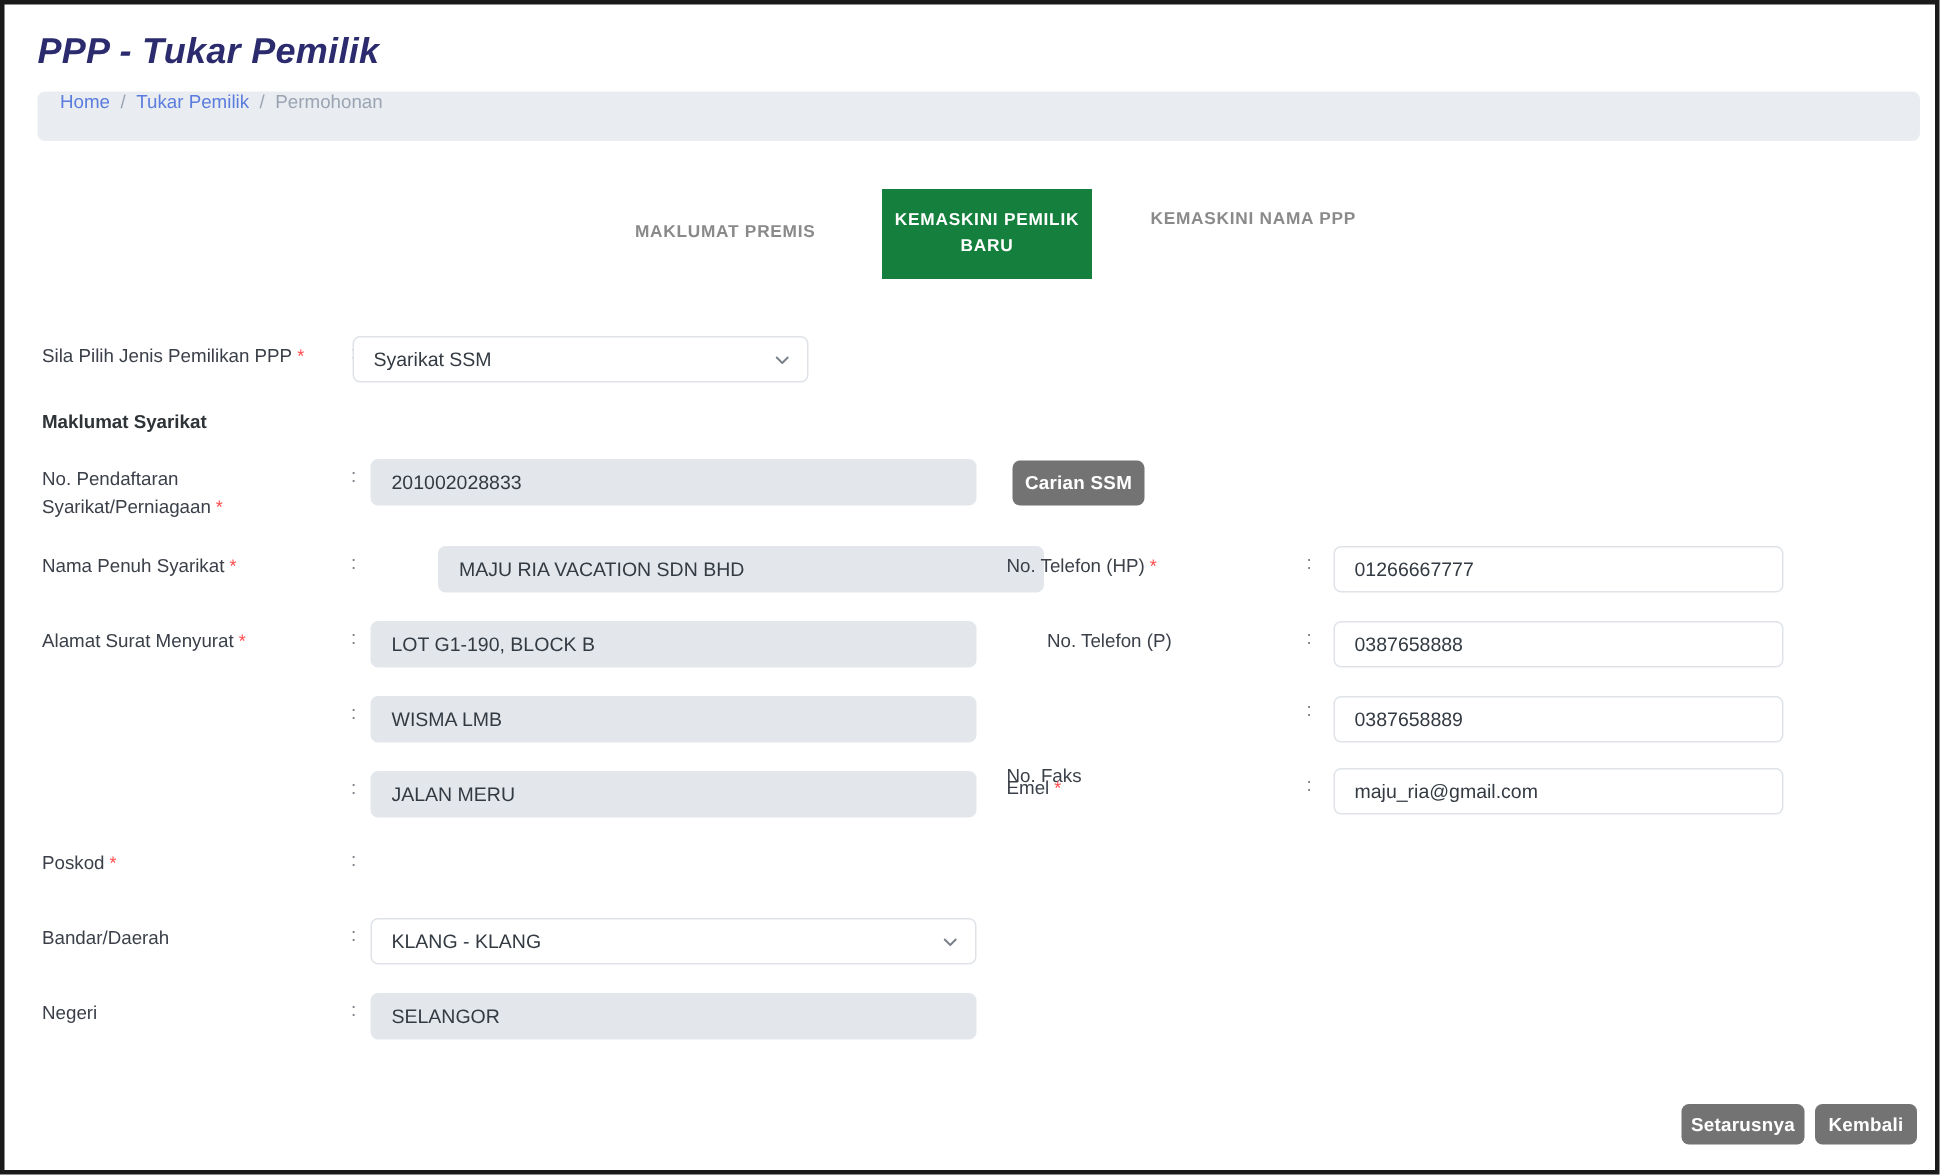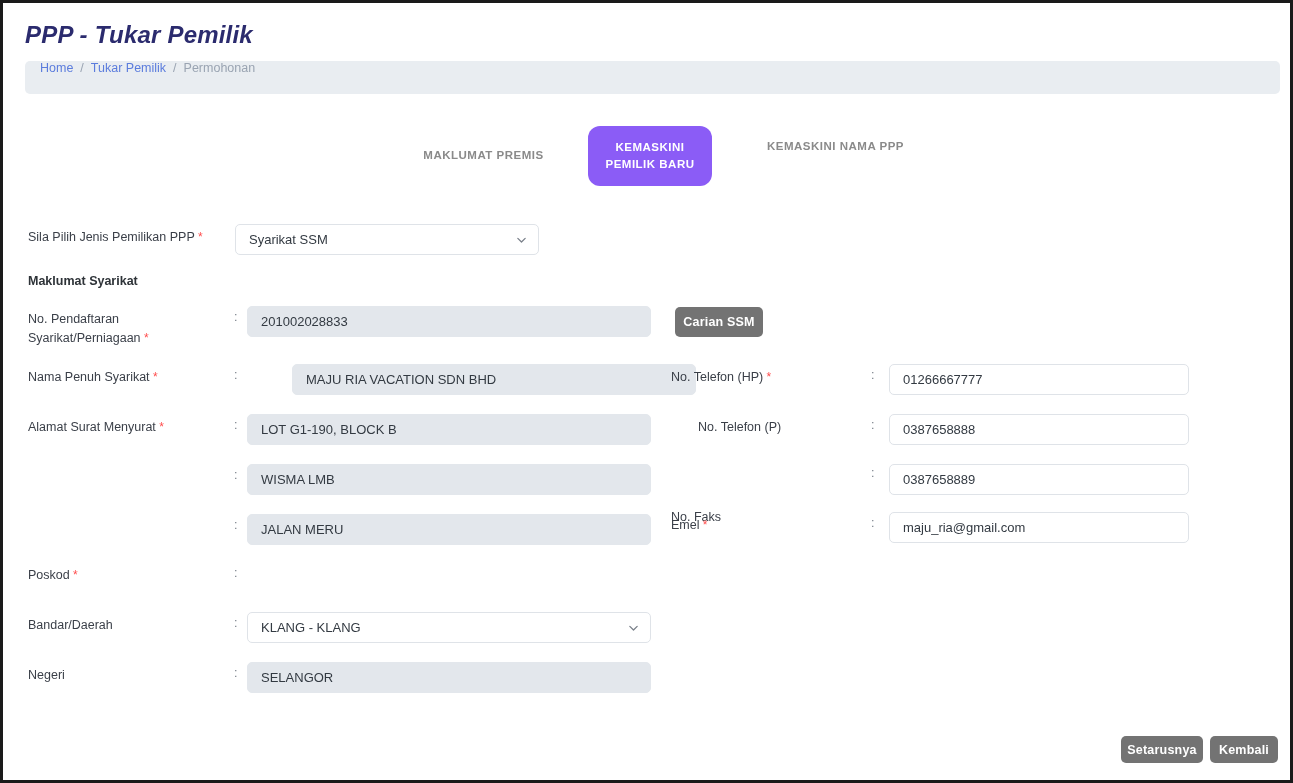--- a/index.html
+++ b/index.html
@@ -54,24 +54,24 @@
     font-size: 11.5px;
     font-weight: bold;
     letter-spacing: 0.5px;
     color: #8a8a8a;
     line-height: 1.45;
   }
   .tab-inactive-1 { left: 408px; top: 24px; width: 145px; }
   .tab-inactive-2 { left: 760px; top: 15px; width: 145px; }
   .tab-active {
     left: 585px; top: 3px;
-    width: 124px; height: 60px;
-    background: #8b5cf6;
+    width: 140px; height: 60px;
+    background: #15803d;
     color: #ffffff;
-    border-radius: 12px;
+    border-radius: 0;
     display: flex;
     align-items: center;
     justify-content: center;
     padding: 0 8px;
   }
 
   
   .form { position: absolute; left: 0; top: 0; width: 1293px; height: 783px; }
 
   .lbl {

